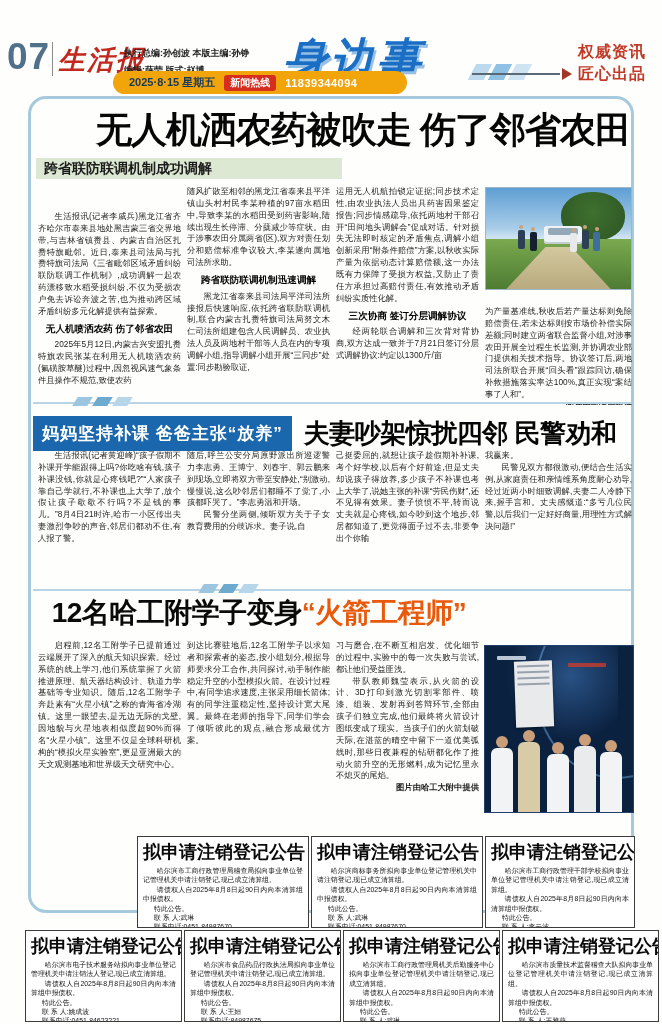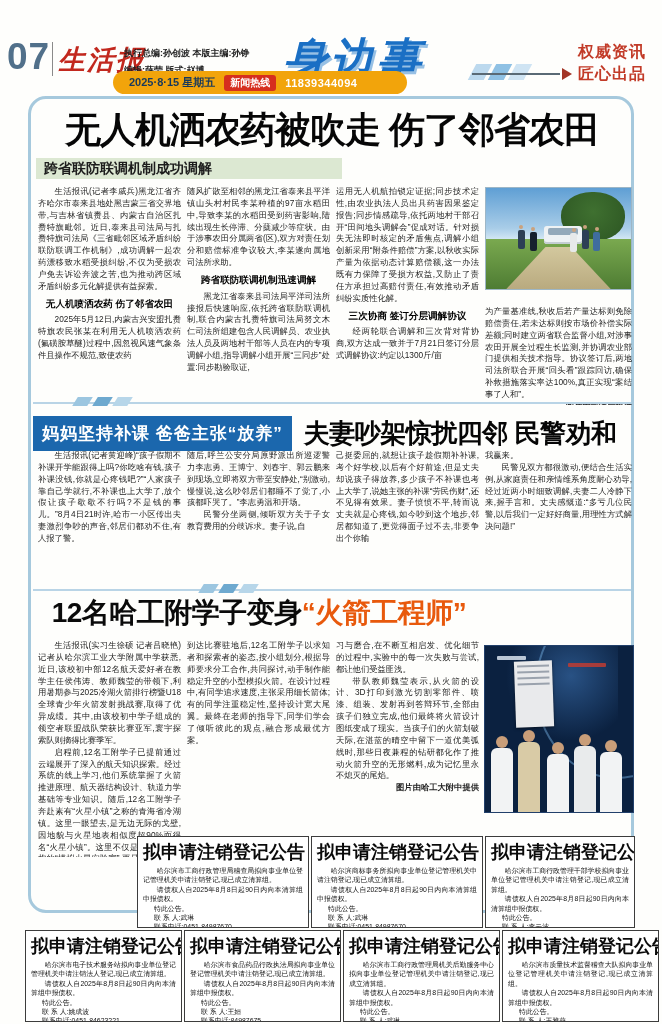--- a/index.html
+++ b/index.html
@@ -23,21 +23,21 @@
   .h-slogan { position:absolute; left:578px; top:41px; font-size:16px; font-weight:900; color:#c23b28; line-height:1.35; letter-spacing:1px; }
   .datebar { position:absolute; left:113px; top:71px; width:294px; height:23px; background:#f2a40b; border-radius:12px; display:flex; align-items:center; gap:9px; padding:0 16px; }
   .datebar .d-date { font-size:11px; font-weight:700; color:#17395c; }
   .datebar .d-label { background:#d62e1e; color:#fff; font-size:10px; font-weight:700; padding:1px 6px; border-radius:3px; white-space:nowrap; }
   .datebar .d-num { font-size:11px; font-weight:700; color:#ffffff; letter-spacing:.5px; }
 
   
   .frame { position:absolute; left:28px; top:96px; width:606px; height:817px; border:3px solid #a6c9dd; border-radius:18px; }
 
   
-  .s1-headline { position:absolute; left:34px; top:106px; width:596px; text-align:center; font-size:36px; font-weight:900; color:#060606; letter-spacing:-1px; white-space:nowrap; }
+  .s1-headline { position:absolute; left:34px; top:106px; width:596px; text-align:right; font-size:36px; font-weight:900; color:#060606; letter-spacing:-1px; white-space:nowrap; }
   .s1-subhead { position:absolute; left:36px; top:158px; width:306px; height:21px; background:#dce8d2; font-size:14px; font-weight:700; color:#1d1d1d; padding:2px 8px; }
   .col { position:absolute; width:143px; font-size:8.3px; line-height:1.43; text-align:justify; color:#1d1d1d; overflow:hidden; }
   .col p { text-indent:2em; }
   .col .nosub { text-indent:0; }
   .col .colsub { text-indent:0; text-align:center; font-weight:700; font-size:9.6px; margin:4px 0; color:#000; }
   .col .credit { text-indent:0; text-align:right; font-weight:700; }
   .s1c { top:186px; height:206px; }
   .s1c4 { top:306px; height:99px; width:147px; }
 
   
@@ -115,21 +115,21 @@
     <span class="d-date">2025·8·15  星期五</span>
     <span class="d-label">新闻热线</span>
     <span class="d-num">11839344094</span>
   </div>
 
   <div class="frame"></div>
 
   <div class="s1-headline">无人机洒农药被吹走 伤了邻省农田</div>
   <div class="s1-subhead">跨省联防联调机制成功调解</div>
 
-  <div class="col s1c" style="left:38px;">
+  <div class="col s1c" style="left:38px;margin-top:25px;">
     <p>生活报讯(记者李威兵)黑龙江省齐齐哈尔市泰来县地处黑吉蒙三省交界地带,与吉林省镇赉县、内蒙古自治区扎赉特旗毗邻。近日,泰来县司法局与扎赉特旗司法局《三省毗邻区域矛盾纠纷联防联调工作机制》,成功调解一起农药漂移致水稻受损纠纷,不仅为受损农户免去诉讼奔波之苦,也为推动跨区域矛盾纠纷多元化解提供有益探索。</p>
     <p class="colsub">无人机喷洒农药 伤了邻省农田</p>
     <p>2025年5月12日,内蒙古兴安盟扎赉特旗农民张某在利用无人机喷洒农药(氟磺胺草醚)过程中,因忽视风速气象条件且操作不规范,致使农药</p>
   </div>
   <div class="col s1c" style="left:187px;">
     <p class="nosub">随风扩散至相邻的黑龙江省泰来县平洋镇山头村村民李某种植的97亩水稻田中,导致李某的水稻田受到药害影响,陆续出现生长停滞、分蘖减少等症状。由于涉事农田分属两省(区),双方对责任划分和赔偿标准争议较大,李某遂向属地司法所求助。</p>
     <p class="colsub">跨省联防联调机制迅速调解</p>
     <p>黑龙江省泰来县司法局平洋司法所接报后快速响应,依托跨省联防联调机制,联合内蒙古扎赉特旗司法局努文木仁司法所组建包含人民调解员、农业执法人员及两地村干部等人员在内的专项调解小组,指导调解小组开展“三同步”处置:同步勘验取证,</p>
   </div>
   <div class="col s1c" style="left:336px;">
@@ -184,21 +184,20 @@
     <div class="ln"></div>
     <div class="sl" style="left:168px; background:#9cc6e0;"></div>
     <div class="sl" style="left:188px; background:#6ea9cf;"></div>
     <div class="sl" style="left:208px; background:#b7d6e9;"></div>
   </div>
 
   <div class="s3-headline">
     <span class="blk">12名哈工附学子变身</span><span class="org">“火箭工程师”</span>
   </div>
   <div class="col s3c" style="left:38px;">
-    <p>生活报讯(实习生徐硕 记者吕晓艳)记者从哈尔滨工业大学附属中学获悉,近日,该校初中部12名航天爱好者在教学主任侯伟涛、教师魏莹的带领下,利用暑期参与2025冷湖火箭排行榜暨U18全球青少年火箭发射挑战赛,取得了优异成绩。其中,由该校初中学子组成的领空者联盟战队荣获比赛亚军,寰宇探索队则摘得比赛季军。</p>
     <p>启程前,12名工附学子已提前通过云端展开了深入的航天知识探索。经过系统的线上学习,他们系统掌握了火箭推进原理、航天器结构设计、轨道力学基础等专业知识。随后,12名工附学子奔赴素有“火星小镇”之称的青海省冷湖镇。这里一眼望去,是无边无际的戈壁,因地貌与火星地表相似度超90%而得名“火星小镇”。这里不仅是全球科研机构的“模拟火星实验室”,更是亚洲最大的天文观测基地和世界级天文研究中心。</p>
   </div>
   <div class="col s3c23" style="left:187px;">
     <p class="nosub">到达比赛驻地后,12名工附学子以求知者和探索者的姿态,按小组划分,根据导师要求分工合作,共同探讨,动手制作能稳定升空的小型模拟火箭。在设计过程中,有同学追求速度,主张采用细长箭体;有的同学注重稳定性,坚持设计宽大尾翼。最终在老师的指导下,同学们学会了倾听彼此的观点,融合形成最优方案。</p>
   </div>
   <div class="col s3c23" style="left:336px;">
     <p class="nosub">习与磨合,在不断互相启发、优化细节的过程中,实验中的每一次失败与尝试,都让他们受益匪浅。</p>
     <p>带队教师魏莹表示,从火箭的设计、3D打印到激光切割零部件、喷漆、组装、发射再到答辩环节,全部由孩子们独立完成,他们最终将火箭设计图纸变成了现实。当孩子们的火箭划破天际,在湛蓝的晴空中留下一道优美弧线时,那些日夜兼程的钻研都化作了推动火箭升空的无形燃料,成为记忆里永不熄灭的尾焰。</p>
     <p class="credit">图片由哈工大附中提供</p>
   </div>

